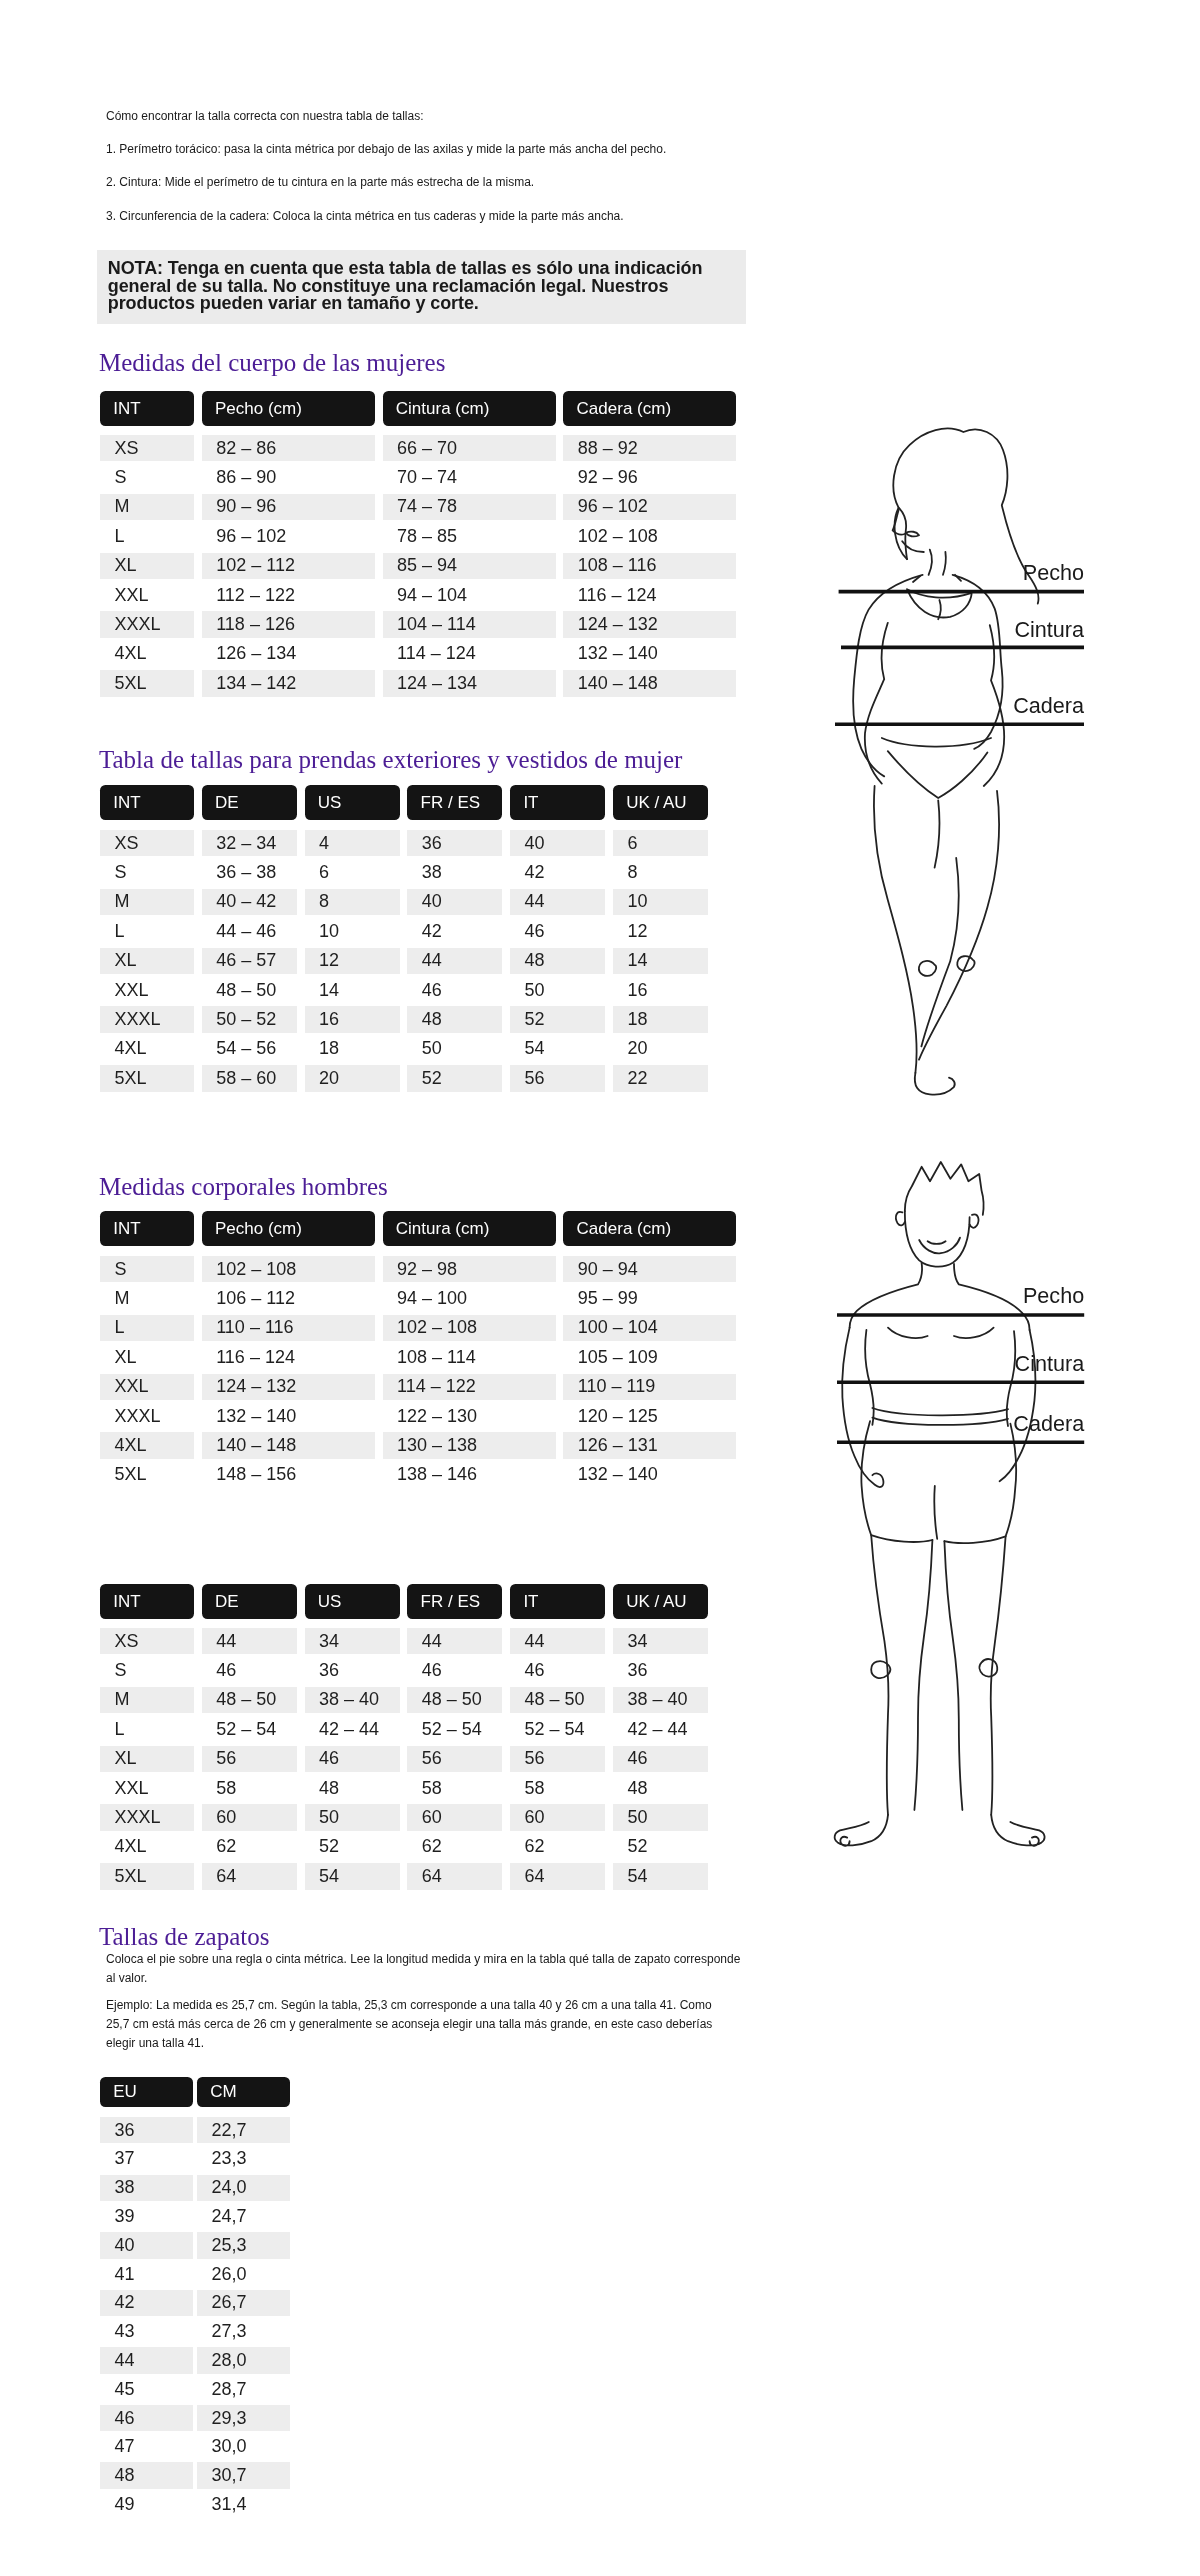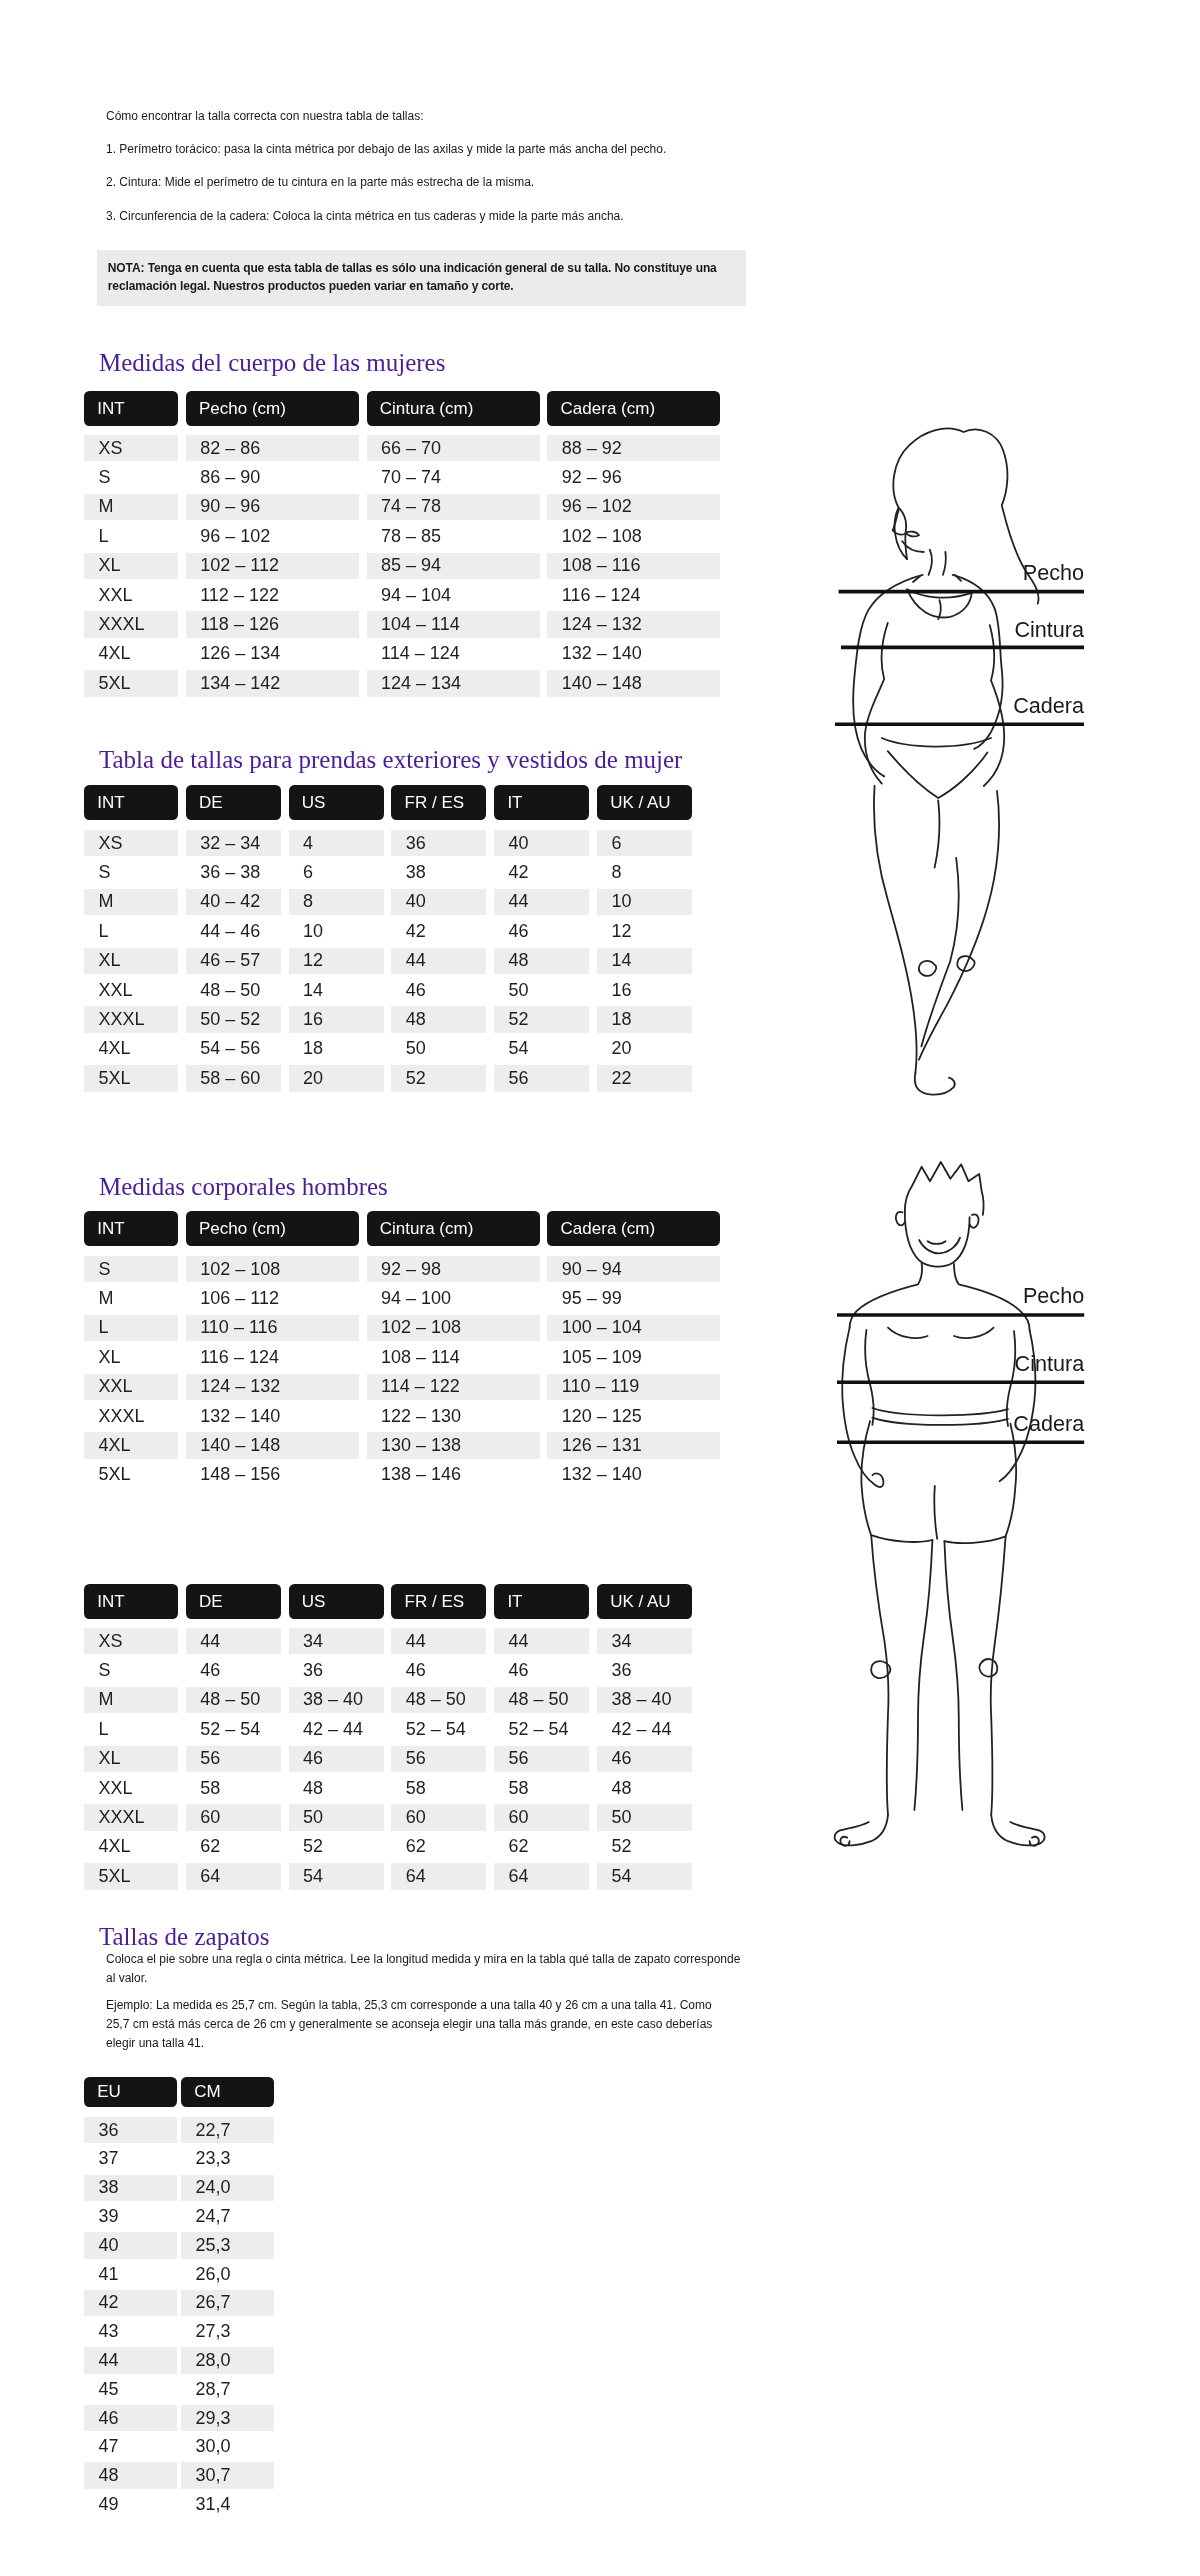--- a/index.html
+++ b/index.html
@@ -4,28 +4,28 @@
 <title>Tabla de tallas</title>
 <style>
   html,body { margin:0; padding:0; background:#ffffff; }
   #page {
     position:relative; width:1200px; height:2576px; background:#ffffff;
     font-family:"Liberation Sans","DejaVu Sans",sans-serif; color:#1a1a1a; overflow:hidden;margin-top:44px;
   }
   .intro-line { position:absolute; left:106px; font-size:12px; line-height:16px; white-space:nowrap; }
   .note-box {
     position:absolute; left:97px; top:206px; width:627px; background:#ebebeb;
-    padding:10.2px 10.8px 11.4px 10.8px; font-weight:bold; font-size:12px; line-height:17.4px;
+    padding:10.2px 10.8px 11.4px 10.8px; font-weight:bold; font-size:18px; line-height:17.4px;
     letter-spacing:-0.1px;
   }
   .section-title {
     position:absolute; left:99px; font-family:"Liberation Serif","DejaVu Serif",serif;
     font-size:25px; line-height:31px; font-weight:400; color:#4c1d95; white-space:nowrap;
   }
-  .thead, .tbody { position:absolute; left:84px; display:grid; grid-auto-flow:row; }
+  .thead, .tbody { position:absolute; left:100px; display:grid; grid-auto-flow:row; }
   .grid4 { grid-template-columns:94px 173px 173px 173px; column-gap:7.8px; }
   .grid6 { grid-template-columns:94px 95px 95px 95px 95px 95px; column-gap:7.8px; }
   .grid2 { grid-template-columns:93px 93px; column-gap:4px; }
   .thead { grid-auto-rows:35px; }
   .thead.h50 { grid-auto-rows:30px; }
   .hcell {
     background:#141414; color:#ffffff; border-radius:5.4px; font-size:17px;
     display:flex; align-items:center; padding-left:13.2px; white-space:nowrap;
   }
   .tbody { grid-auto-rows:26.4px; row-gap:3px; }

